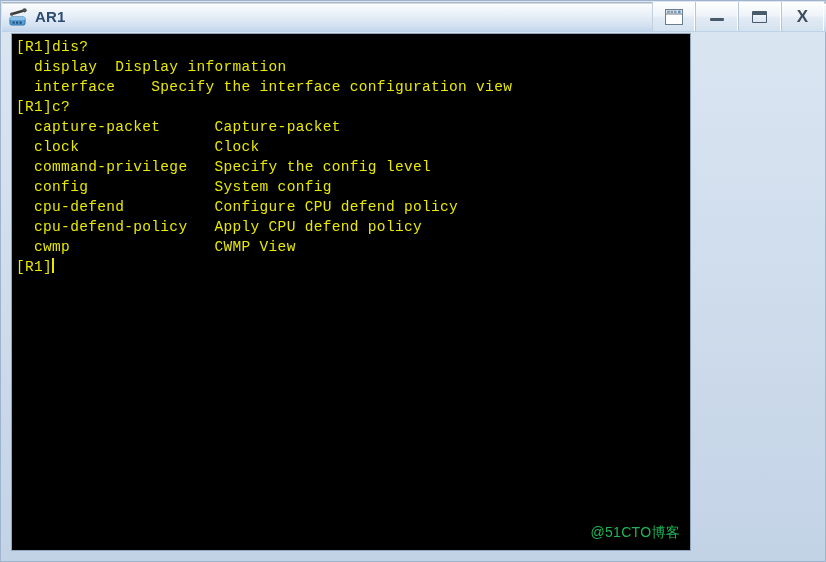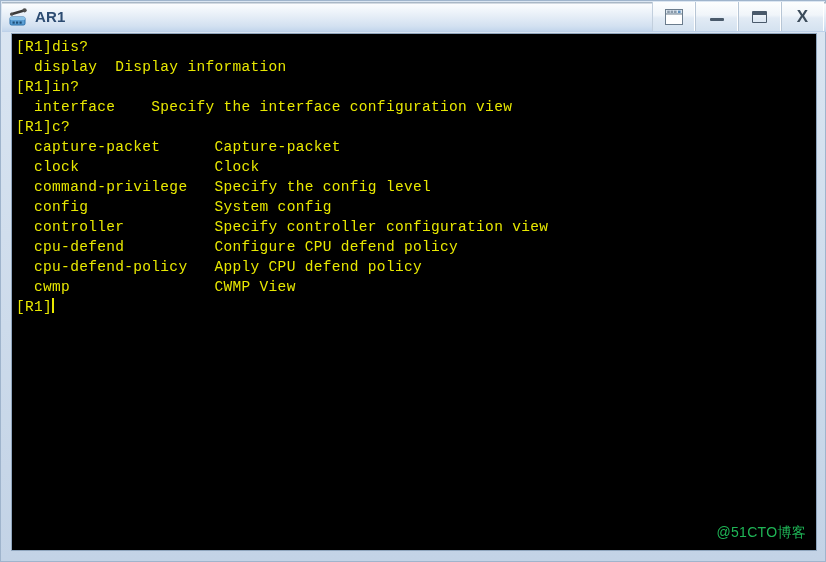--- a/index.html
+++ b/index.html
@@ -106,21 +106,21 @@
     line-height: 1;
     font-family: "Liberation Sans", sans-serif;
   }
   .glyph-restore { width: 22px; height: 20px; }
 
   
   .term-frame {
     position: absolute;
     left: 10px;
     top: 32px;
-    width: 806px;
+    width: 680px;
     height: 518px;
     background: #000000;
     border: 1px solid #8fa5bd;
     box-sizing: border-box;
     overflow: hidden;
   }
 
   .term-inner {
     position: absolute;
     left: 4px;
@@ -214,28 +214,26 @@
       </div>
 
     </div>
   </div>
 
   <div class="term-frame">
     <div class="term-inner">
 
       <div class="term-line">[R1]dis?</div>
       <div class="term-line">  display  Display information</div>
-      <div class="term-line">[R1]in?</div>
       <div class="term-line">  interface    Specify the interface configuration view</div>
       <div class="term-line">[R1]c?</div>
       <div class="term-line">  capture-packet      Capture-packet</div>
       <div class="term-line">  clock               Clock</div>
       <div class="term-line">  command-privilege   Specify the config level</div>
       <div class="term-line">  config              System config</div>
-      <div class="term-line">  controller          Specify controller configuration view</div>
       <div class="term-line">  cpu-defend          Configure CPU defend policy</div>
       <div class="term-line">  cpu-defend-policy   Apply CPU defend policy</div>
       <div class="term-line">  cwmp                CWMP View</div>
 
       <div class="term-line"><span>[R1]</span><span class="cursor"></span></div>
 
     </div>
 
     <div class="watermark">@51CTO博客</div>
   </div>

